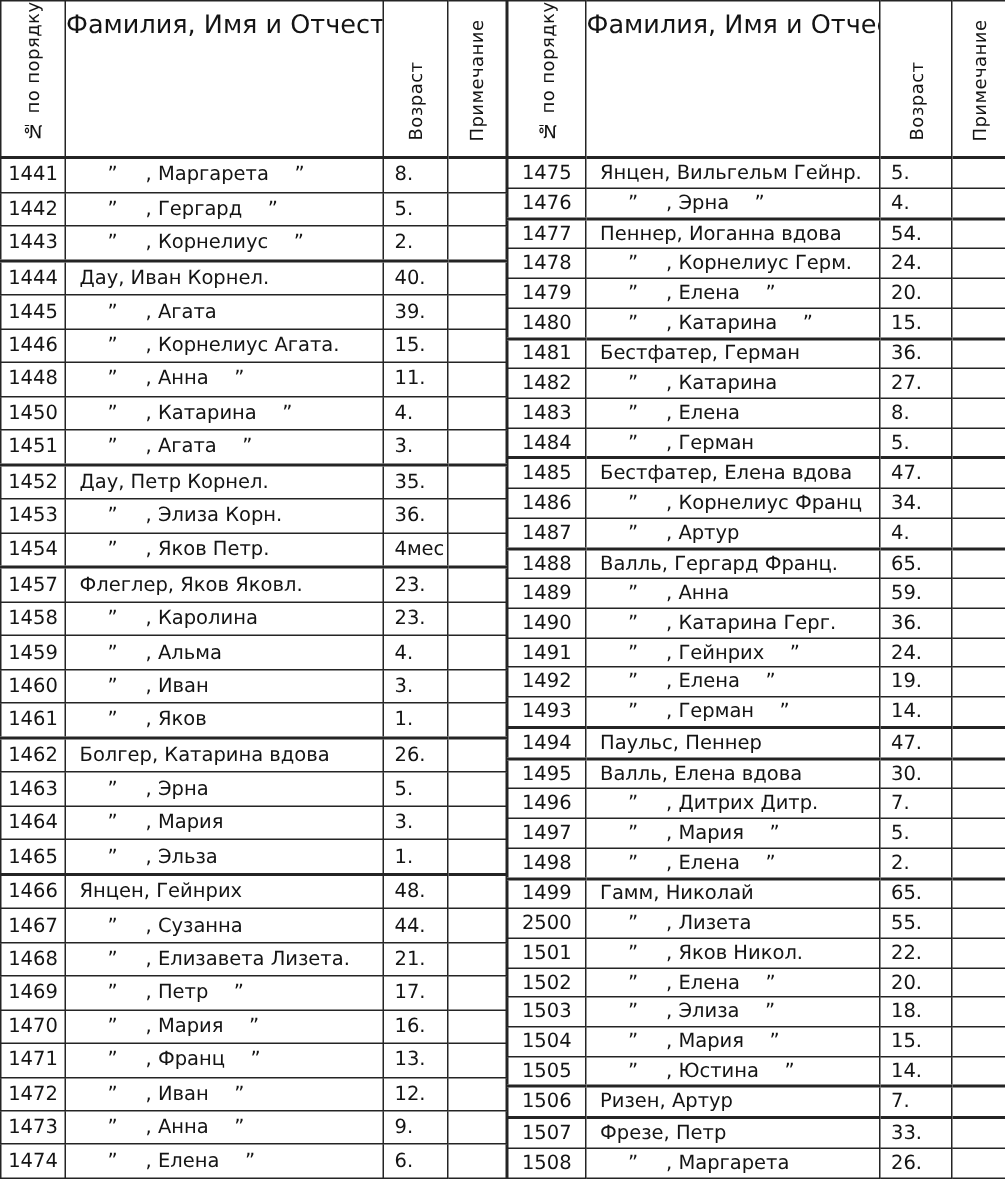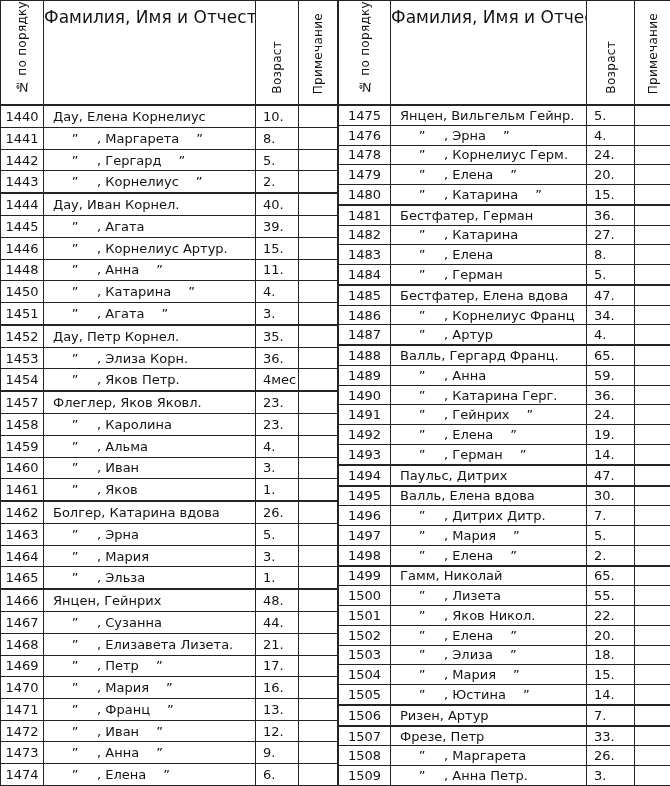--- a/index.html
+++ b/index.html
@@ -74,26 +74,20 @@
         </th>
         <th class="vert">
           <span class="vtext">Возраст</span>
         </th>
         <th class="vert">
           <span class="vtext">Примечание</span>
         </th>
       </tr>
     </thead>
     <tbody id="tbody-left">
-        <tr class="grp">
-          <td class="num-cell">1440</td>
-          <td class="name-cell">Дау, Елена Корнелиус</td>
-          <td class="age-cell">10.</td>
-          <td class="note-cell"></td>
-        </tr>
         <tr>
           <td class="num-cell">1441</td>
           <td class="name-cell"><span class="ditto-lead">”</span><span class="nm">, Маргарета</span><span class="ditto-trail">”</span></td>
           <td class="age-cell">8.</td>
           <td class="note-cell"></td>
         </tr>
         <tr>
           <td class="num-cell">1442</td>
           <td class="name-cell"><span class="ditto-lead">”</span><span class="nm">, Гергард</span><span class="ditto-trail">”</span></td>
           <td class="age-cell">5.</td>
@@ -112,21 +106,21 @@
           <td class="note-cell"></td>
         </tr>
         <tr>
           <td class="num-cell">1445</td>
           <td class="name-cell"><span class="ditto-lead">”</span><span class="nm">, Агата</span></td>
           <td class="age-cell">39.</td>
           <td class="note-cell"></td>
         </tr>
         <tr>
           <td class="num-cell">1446</td>
-          <td class="name-cell"><span class="ditto-lead">”</span><span class="nm">, Корнелиус Артур.</span></td>
+          <td class="name-cell"><span class="ditto-lead">”</span><span class="nm">, Корнелиус Агата.</span></td>
           <td class="age-cell">15.</td>
           <td class="note-cell"></td>
         </tr>
         <tr>
           <td class="num-cell">1448</td>
           <td class="name-cell"><span class="ditto-lead">”</span><span class="nm">, Анна</span><span class="ditto-trail">”</span></td>
           <td class="age-cell">11.</td>
           <td class="note-cell"></td>
         </tr>
         <tr>
@@ -299,20 +293,26 @@
           <td class="name-cell">Янцен, Вильгельм Гейнр.</td>
           <td class="age-cell">5.</td>
           <td class="note-cell"></td>
         </tr>
         <tr>
           <td class="num-cell">1476</td>
           <td class="name-cell"><span class="ditto-lead">”</span><span class="nm">, Эрна</span><span class="ditto-trail">”</span></td>
           <td class="age-cell">4.</td>
           <td class="note-cell"></td>
         </tr>
+        <tr class="grp">
+          <td class="num-cell">1477</td>
+          <td class="name-cell">Пеннер, Иоганна вдова</td>
+          <td class="age-cell">54.</td>
+          <td class="note-cell"></td>
+        </tr>
         <tr>
           <td class="num-cell">1478</td>
           <td class="name-cell"><span class="ditto-lead">”</span><span class="nm">, Корнелиус Герм.</span></td>
           <td class="age-cell">24.</td>
           <td class="note-cell"></td>
         </tr>
         <tr>
           <td class="num-cell">1479</td>
           <td class="name-cell"><span class="ditto-lead">”</span><span class="nm">, Елена</span><span class="ditto-trail">”</span></td>
           <td class="age-cell">20.</td>
@@ -397,21 +397,21 @@
           <td class="note-cell"></td>
         </tr>
         <tr>
           <td class="num-cell">1493</td>
           <td class="name-cell"><span class="ditto-lead">”</span><span class="nm">, Герман</span><span class="ditto-trail">”</span></td>
           <td class="age-cell">14.</td>
           <td class="note-cell"></td>
         </tr>
         <tr class="grp">
           <td class="num-cell">1494</td>
-          <td class="name-cell">Паульс, Дитрих</td>
+          <td class="name-cell">Паульс, Пеннер</td>
           <td class="age-cell">47.</td>
           <td class="note-cell"></td>
         </tr>
         <tr class="grp">
           <td class="num-cell">1495</td>
           <td class="name-cell">Валль, Елена вдова</td>
           <td class="age-cell">30.</td>
           <td class="note-cell"></td>
         </tr>
         <tr>
@@ -432,21 +432,21 @@
           <td class="age-cell">2.</td>
           <td class="note-cell"></td>
         </tr>
         <tr class="grp">
           <td class="num-cell">1499</td>
           <td class="name-cell">Гамм, Николай</td>
           <td class="age-cell">65.</td>
           <td class="note-cell"></td>
         </tr>
         <tr>
-          <td class="num-cell">1500</td>
+          <td class="num-cell">2500</td>
           <td class="name-cell"><span class="ditto-lead">”</span><span class="nm">, Лизета</span></td>
           <td class="age-cell">55.</td>
           <td class="note-cell"></td>
         </tr>
         <tr>
           <td class="num-cell">1501</td>
           <td class="name-cell"><span class="ditto-lead">”</span><span class="nm">, Яков Никол.</span></td>
           <td class="age-cell">22.</td>
           <td class="note-cell"></td>
         </tr>
@@ -483,24 +483,18 @@
         <tr class="grp">
           <td class="num-cell">1507</td>
           <td class="name-cell">Фрезе, Петр</td>
           <td class="age-cell">33.</td>
           <td class="note-cell"></td>
         </tr>
         <tr>
           <td class="num-cell">1508</td>
           <td class="name-cell"><span class="ditto-lead">”</span><span class="nm">, Маргарета</span></td>
           <td class="age-cell">26.</td>
-          <td class="note-cell"></td>
-        </tr>
-        <tr>
-          <td class="num-cell">1509</td>
-          <td class="name-cell"><span class="ditto-lead">”</span><span class="nm">, Анна Петр.</span></td>
-          <td class="age-cell">3.</td>
           <td class="note-cell"></td>
         </tr>
       </tbody>
   </table>
 
 </div>
 
 </body></html>

